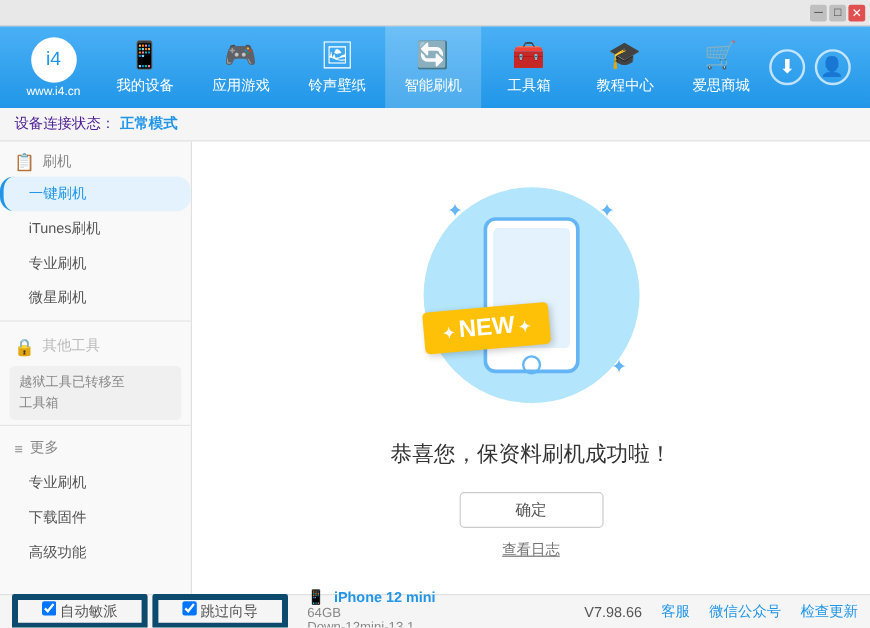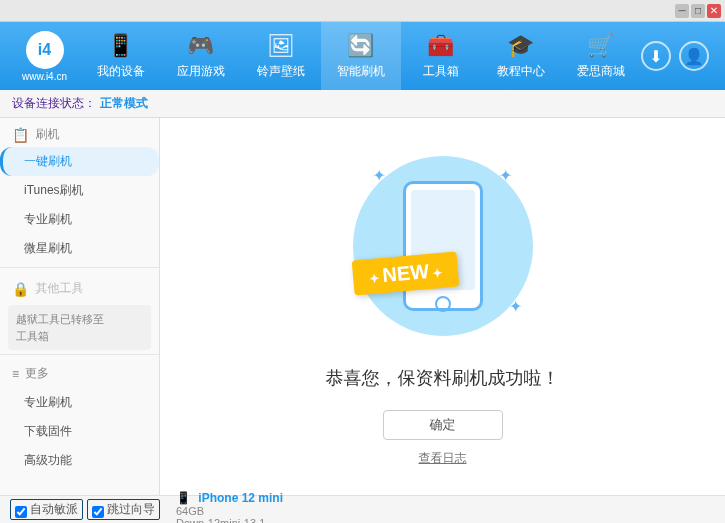--- a/index.html
+++ b/index.html
@@ -56,21 +56,21 @@
     }
     .logo-circle {
       width: 38px;
       height: 38px;
       background: white;
       border-radius: 50%;
       display: flex;
       align-items: center;
       justify-content: center;
       color: #2196e8;
-      font-weight: bold;
+      font-weight: normal;
       font-size: 16px;
     }
     .logo-text {
       color: white;
       font-size: 10px;
       margin-top: 2px;
     }
     .nav-items {
       display: flex;
       flex: 1;
@@ -318,24 +318,24 @@
       align-items: center;
       gap: 8px;
     }
     .checkbox-area {
       display: flex;
       align-items: center;
       gap: 4px;
     }
     .checkbox-item {
       display: flex;
-      align-items: flex-end;
+      align-items: flex-start;
       gap: 3px;
-      border: 1px solid #0c4a6e;
-      padding: 1px 4px;
+      border: 5px solid #0c4a6e;
+      padding: 1px 20px;
       border-radius: 2px;
     }
     .checkbox-input {
       width: 12px;
       height: 12px;
       cursor: pointer;
     }
     .device-info {
       margin-left: 8px;
     }
@@ -490,13 +490,19 @@
         <span>跳过向导</span>
       </div>
     </div>
     <div class="device-info">
       <span style="margin-right:4px;">📱</span>
       <span class="device-name">iPhone 12 mini</span>
       <div class="device-detail">64GB</div>
       <div class="device-detail">Down-12mini-13,1</div>
     </div>
   </div>
+  <div class="bottom-right">
+    <span>V7.98.66</span>
+    <span class="bottom-action">客服</span>
+    <span class="bottom-action">微信公众号</span>
+    <span class="bottom-action">检查更新</span>
+  </div>
 </div>
 
 </body></html>

